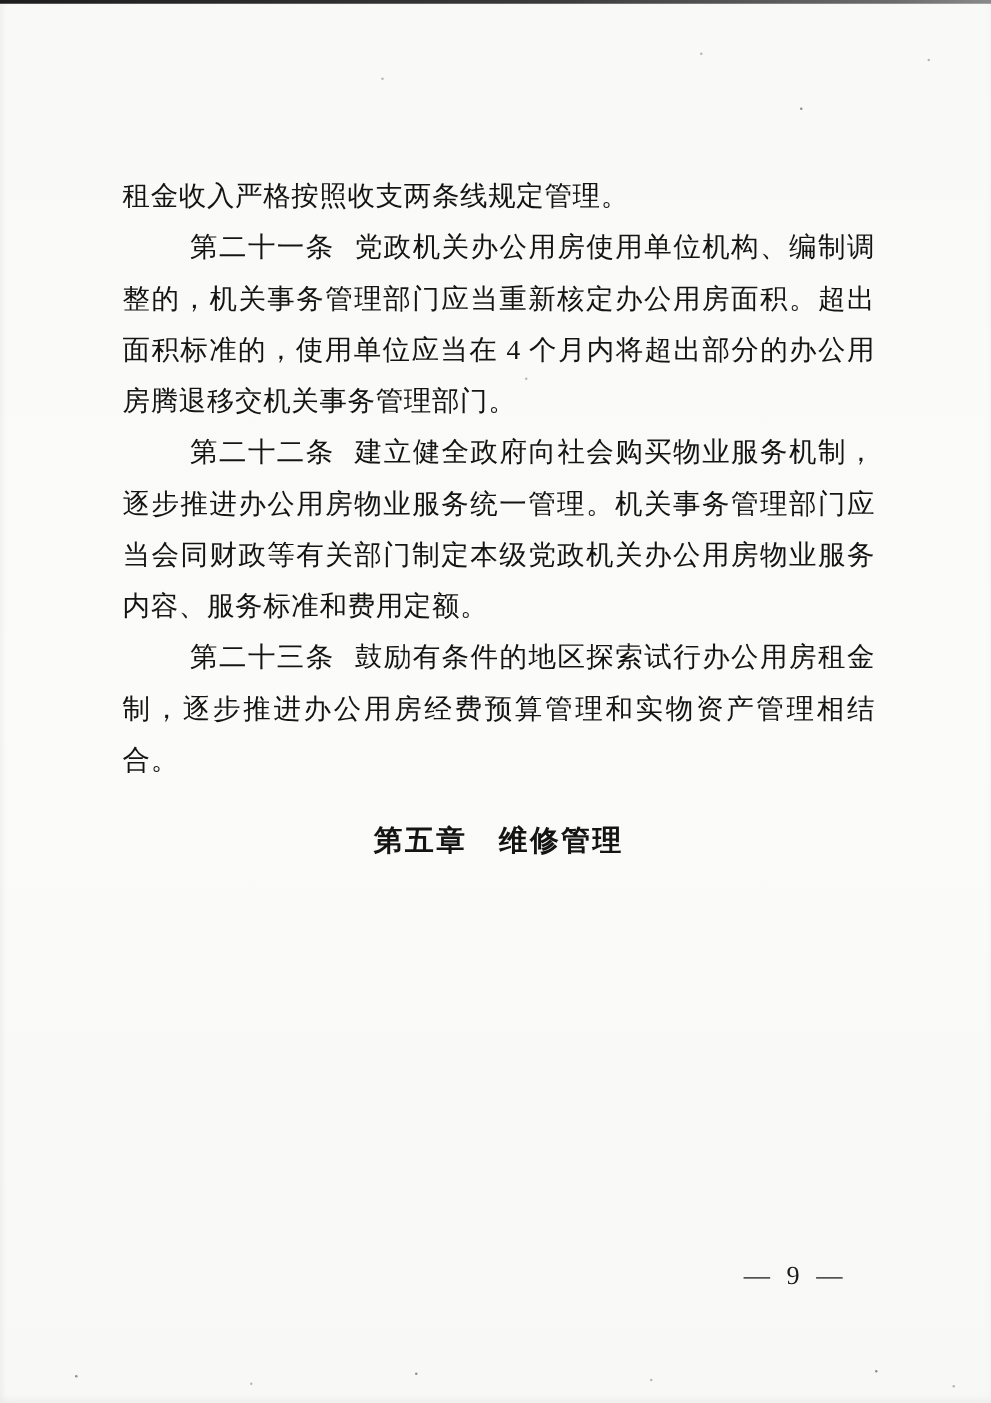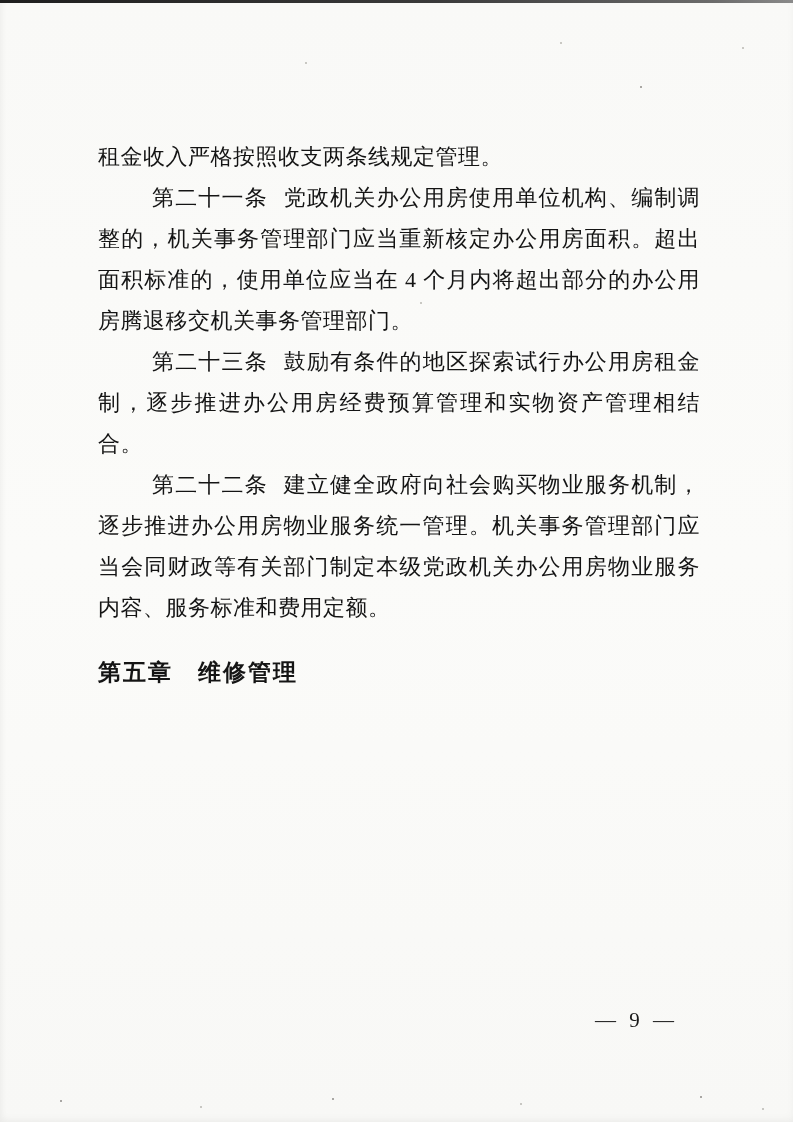--- a/index.html
+++ b/index.html
@@ -49,21 +49,21 @@
     font-family: "Liberation Sans", "DejaVu Sans", sans-serif;
     font-weight: 400;
     margin-right: 16px;
   }
   .chapter {
     margin: 24px 0 30px 0;
     font-family: "Liberation Sans", "DejaVu Sans", sans-serif;
     font-weight: 700;
     font-size: 23px;
     line-height: 41px;
-    text-align: left;
+    text-align: center;
     text-indent: 0;
     letter-spacing: 2px;
   }
   .page-number {
     position: absolute;
     top: 1005px;
     right: 115px;
     font-size: 21px;
     line-height: 30px;
     letter-spacing: 4px;
@@ -98,23 +98,23 @@
   <div class="speck dark" style="left:700px; top:1096px;"></div>
   <div class="speck" style="left:762px; top:1108px;"></div>
 
   <main class="doc-body">
 
     <p class="para no-indent"><span class="body-text">租金收入严格按照收支两条线规定管理。</span></p>
 
     <p class="para"><span class="term">第二十一条</span><span class="body-text">党政机关办公用房使用单位机构、编制调整的，机关事务管理部门应当重新核定办公用房面积。超出面积标准的，使用单位应当在 4 个月内将超出部分的办公用房腾退移交机关事务管理部门。</span></p>
 
 
+    <p class="para"><span class="term">第二十二条</span><span class="body-text">建立健全政府向社会购买物业服务机制，逐步推进办公用房物业服务统一管理。机关事务管理部门应当会同财政等有关部门制定本级党政机关办公用房物业服务内容、服务标准和费用定额。</span></p>
+
     <p class="para"><span class="term">第二十三条</span><span class="body-text">鼓励有条件的地区探索试行办公用房租金制，逐步推进办公用房经费预算管理和实物资产管理相结合。</span></p>
-
-    <p class="para"><span class="term">第二十二条</span><span class="body-text">建立健全政府向社会购买物业服务机制，逐步推进办公用房物业服务统一管理。机关事务管理部门应当会同财政等有关部门制定本级党政机关办公用房物业服务内容、服务标准和费用定额。</span></p>
 
     <h2 class="chapter">第五章　维修管理</h2>
 
 
   </main>
 
   <div class="page-number">— 9 —</div>
 
 </div>
 

